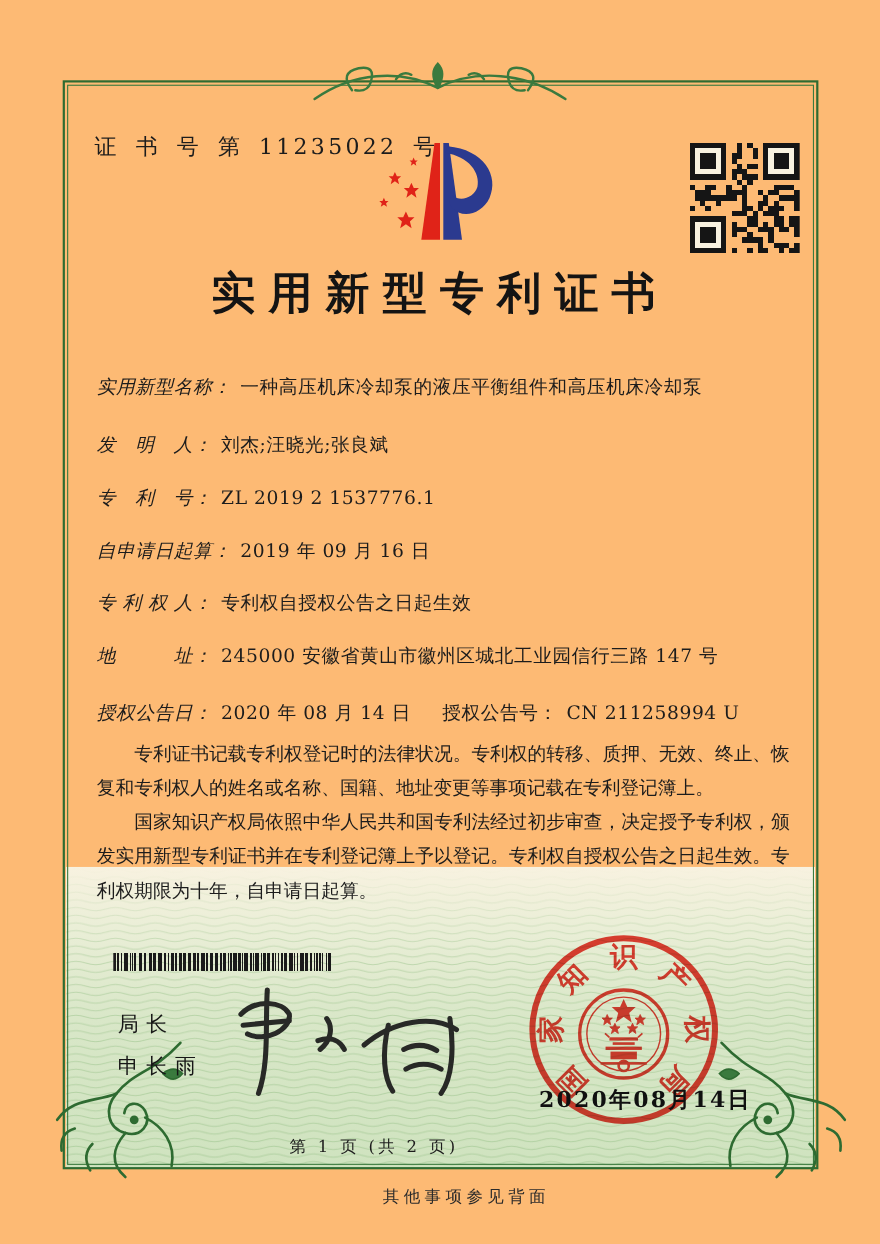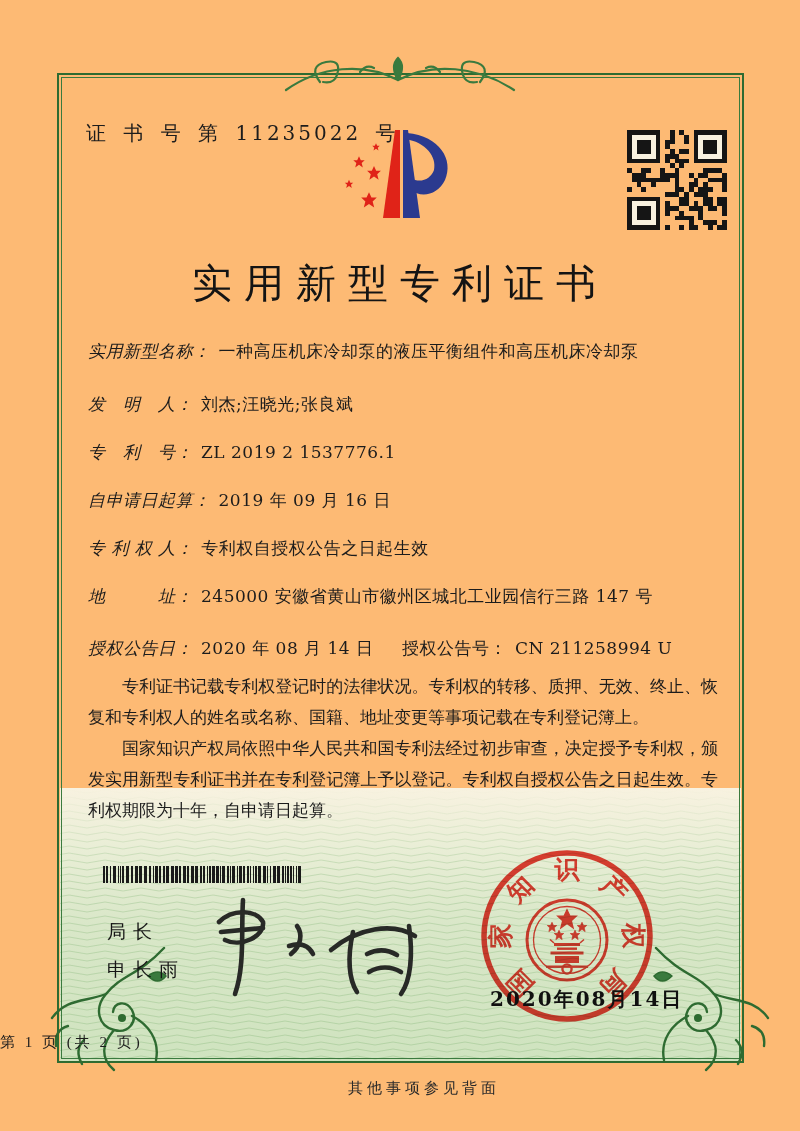--- a/index.html
+++ b/index.html
@@ -10,40 +10,40 @@
   
   .frame{position:absolute;left:57px;top:73px;width:687px;height:990px;border:2px solid #2e6b31;z-index:3;pointer-events:none;}
   .frame-inner{position:absolute;left:2px;top:2px;right:2px;bottom:2px;border:1px solid #3a7a3e;}
 
   .greenzone{position:absolute;left:60px;top:788px;width:681px;height:274px;z-index:1;}
 
   .cert-no{position:absolute;left:86px;top:120px;font-size:20px;letter-spacing:3px;word-spacing:5px;color:#1c1c1c;z-index:4;}
   .logo{position:absolute;left:328px;top:126px;width:146px;height:114px;z-index:4;}
   .qr{position:absolute;left:627px;top:130px;width:100px;height:100px;z-index:4;}
 
-  .title{position:absolute;left:0;top:256px;width:100%;text-align:center;font-size:40px;font-weight:normal;letter-spacing:12px;color:#141414;z-index:4;}
+  .title{position:absolute;left:0;top:239px;width:100%;text-align:center;font-size:40px;font-weight:bold;letter-spacing:12px;color:#141414;z-index:4;}
 
   .fields{position:absolute;left:88px;top:340px;width:640px;z-index:4;font-size:17px;color:#1c1c1c;}
   .frow{position:absolute;left:0;white-space:nowrap;letter-spacing:0.5px;}
   .frow .lbl{display:inline-block;font-style:italic;}
   .frow .val{margin-left:8px;}
   .grant-no{position:absolute;left:314px;top:0;white-space:nowrap;}
 
   .paras{position:absolute;left:88px;top:671px;width:630px;z-index:4;font-size:17px;line-height:31px;color:#1c1c1c;text-align:justify;}
   .paras p{margin:0;text-indent:2em;}
 
   .barcode{position:absolute;left:103px;top:866px;width:200px;height:17px;z-index:4;}
 
   .signer{position:absolute;left:107px;top:912px;z-index:4;font-size:19px;line-height:38px;letter-spacing:7px;color:#161616;}
   .signature{position:absolute;left:205px;top:888px;width:215px;height:115px;z-index:4;}
 
   .seal{position:absolute;left:477px;top:846px;width:180px;height:180px;z-index:5;mix-blend-mode:multiply;opacity:.95;}
   .seal-date{position:absolute;left:490px;top:986px;font-size:20px;letter-spacing:2px;color:#101010;z-index:6;white-space:nowrap;font-weight:bold;}
 
-  .page-num{position:absolute;left:0;top:1033px;width:680px;font-size:15px;letter-spacing:3px;color:#1c1c1c;z-index:4;font-family:Liberation Serif, serif;}
+  .page-num{position:absolute;left:0;top:1033px;width:680px;text-align:center;font-size:15px;letter-spacing:3px;color:#1c1c1c;z-index:4;}
   .back-note{position:absolute;left:0;top:1079px;width:800px;text-align:center;font-size:15px;letter-spacing:4px;color:#2a2a2a;z-index:4;padding-left:48px;}
 
   .ornament{position:absolute;z-index:4;pointer-events:none;}
   .orn-top{left:280px;top:50px;}
   .orn-bl{left:38px;top:942px;}
   .orn-br{left:642px;top:942px;transform:scaleX(-1);}
 </style>
 </head>
 <body>
 

